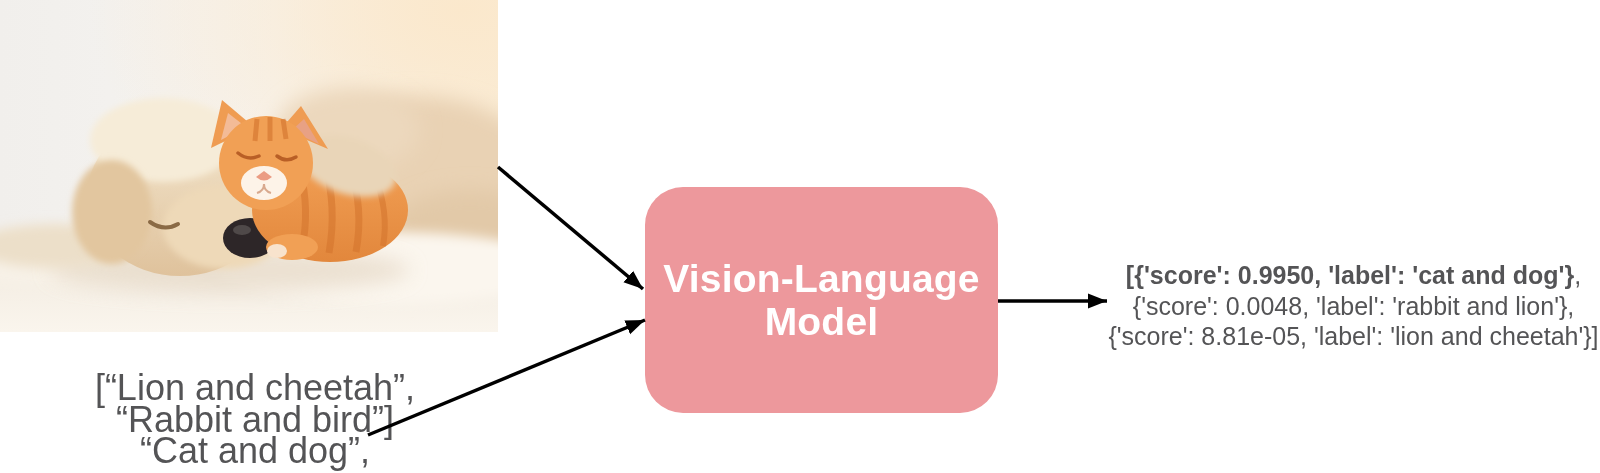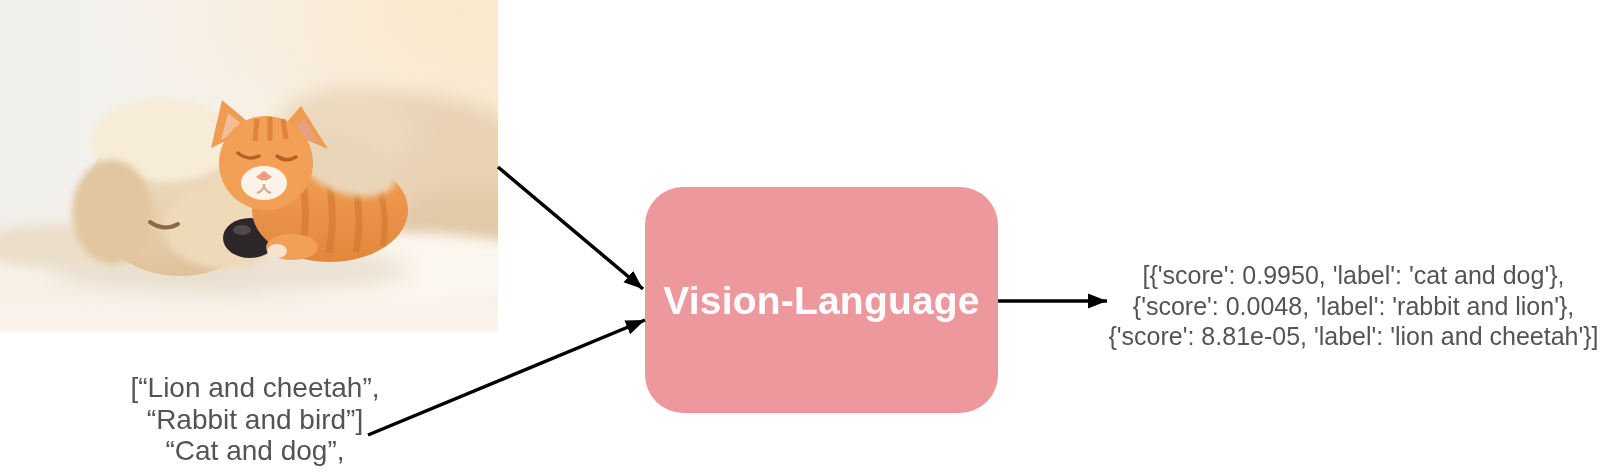--- a/index.html
+++ b/index.html
@@ -14,21 +14,21 @@
   .photo {
     position: absolute;
     left: 0; top: 0;
     width: 498px; height: 332px;
   }
   .input-list {
     position: absolute;
     left: 80px; top: 372px;
     width: 350px;
     text-align: center;
-    font-size: 28px;
+    font-size: 36px;
     line-height: 31.5px;
     color: #545456;
   }
   .model-box {
     position: absolute;
     left: 645px; top: 187px;
     width: 353px; height: 226px;
     background: #ED989C;
     border-radius: 38px;
     display: flex;
@@ -48,21 +48,21 @@
   .output-block {
     position: absolute;
     left: 1101px; top: 260px;
     width: 505px;
     text-align: center;
     font-size: 25px;
     line-height: 30.5px;
     color: #545456;
     white-space: nowrap;
   }
-  .output-block .bold { font-weight: 400; }
+  .output-block .bold { font-weight: 700; }
   .arrows {
     position: absolute;
     left: 0; top: 0;
     width: 1600px; height: 473px;
     pointer-events: none;
   }
 </style>
 </head>
 <body>
 
@@ -163,20 +163,21 @@
   </svg>
 
   <div class="input-list">
     <div>[“Lion and cheetah”,</div>
     <div>“Rabbit and bird”]</div>
     <div>“Cat and dog”,</div>
   </div>
 
   <div class="model-box">
     <span>Vision-Language</span>
+    <span>Model</span>
   </div>
 
   <div class="output-block">
     <div><span class="bold">[{'score': 0.9950, 'label': 'cat and dog'}</span><span>,</span></div>
     <div>{'score': 0.0048, 'label': 'rabbit and lion'},</div>
     <div>{'score': 8.81e-05, 'label': 'lion and cheetah'}]</div>
   </div>
 
   <svg class="arrows" viewBox="0 0 1600 473" aria-hidden="true">
     <defs>

